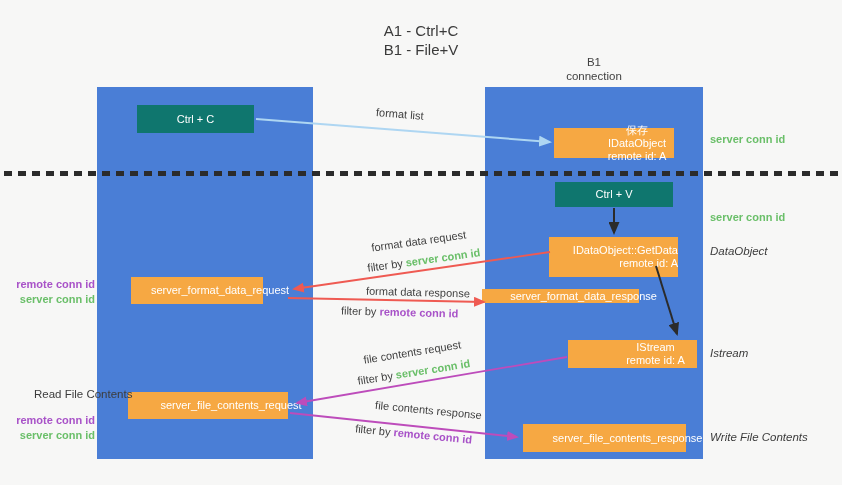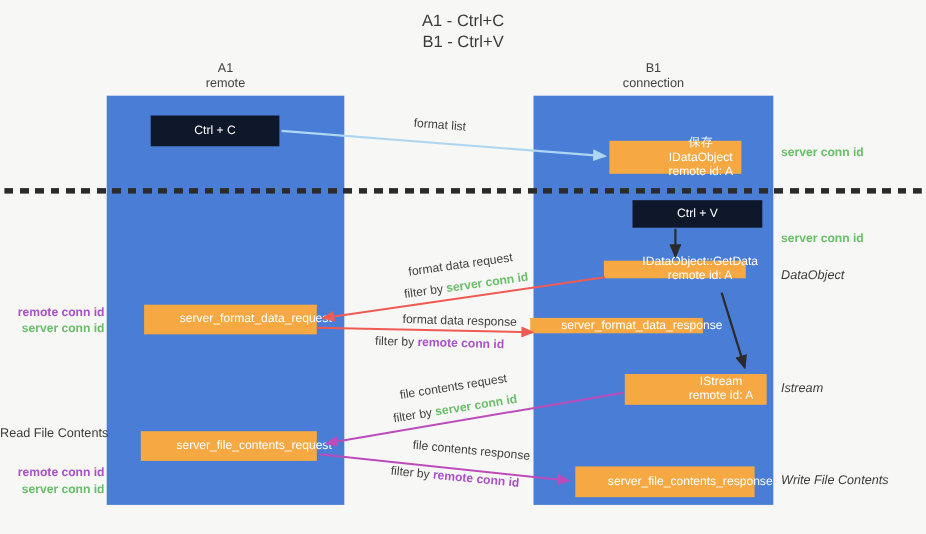--- a/index.html
+++ b/index.html
@@ -2,21 +2,21 @@
 <html><head>
 <meta charset="utf-8">
 <style>
   * { margin:0; padding:0; box-sizing:border-box; }
   body { background:#e8e8e8; font-family:"Liberation Sans", sans-serif; }
   .stage {
     position:relative; width:842px; height:485px; background:#f7f7f6;
     overflow:hidden; font-family:"Liberation Sans", sans-serif;
   }
   .title {
-    position:absolute; left:0; right:0; top:10px; text-align:center;
+    position:absolute; left:0; right:0; top:21px; text-align:center;
     font-size:15px; line-height:19px; color:#3a3a3a;
   }
   .lane-header {
     position:absolute; text-align:center; font-size:11.5px; line-height:14px; color:#424242;
   }
   .lane-header.left { left:97px; width:216px; top:55px; }
   .lane-header.right { left:485px; width:218px; top:55px; }
   .lane {
     position:absolute; top:87px; height:372px; background:#4a7ed6;
   }
@@ -24,62 +24,58 @@
   .lane.right { left:485px; width:218px; }
   .divider {
     position:absolute; left:4px; top:171px; width:834px; height:5px; z-index:4;
     background:repeating-linear-gradient(90deg,#2b2b2b 0 8px,transparent 8px 14px);
   }
   .node {
     position:absolute; z-index:3; display:flex; flex-direction:column;
     align-items:center; justify-content:center; text-align:center;
     color:#ffffff; font-size:11px; line-height:13px;
   }
-  .node.green { background:#0f172a; }
+  .node.green { background:#0f766e; }
   .node.orange { background:#f6a843;padding-left:46px; }
   .n-ctrl-c   { left:137px; top:105px; width:117px; height:28px; }
   .n-save     { left:554px; top:128px; width:120px; height:30px; }
-  .n-ctrl-v   { left:555px; top:182px; width:118px; height:25px;margin-left:20px; }
-  .n-getdata  { left:549px; top:237px; width:129px; height:16px; }
-  .n-fmt-req  { left:131px; top:277px; width:157px; height:27px; }
+  .n-ctrl-v   { left:555px; top:182px; width:118px; height:25px; }
+  .n-getdata  { left:549px; top:237px; width:129px; height:40px;align-items:flex-end; }
+  .n-fmt-req  { left:131px; top:277px; width:132px; height:27px; }
   .n-fmt-resp { left:482px; top:289px; width:157px; height:14px; }
   .n-istream  { left:568px; top:340px; width:129px; height:28px; }
   .n-file-req { left:128px; top:392px; width:160px; height:27px; }
   .n-file-resp{ left:523px; top:424px; width:163px; height:28px; }
   svg.wires { position:absolute; left:0; top:0; z-index:5; pointer-events:none; }
   .mid-label {
     position:absolute; z-index:6; font-size:11px; color:#3f3f3f; white-space:nowrap;
     transform-origin:center center;
   }
   .accent-green { color:#6abf69; font-weight:bold; }
   .accent-purple { color:#a852c8; font-weight:bold; }
   .side-left {
     position:absolute; left:0; width:95px; text-align:right; z-index:6;
     font-size:11px; line-height:15px; white-space:nowrap;
   }
-  .side-left .plain { color:#3c3c3c; font-size:11.5px; margin-bottom:21px; }
+  .side-left .plain { color:#3c3c3c; font-size:11.5px; margin-bottom:11px;padding-left:34px; }
   .side-right {
     position:absolute; left:710px; z-index:6; font-size:11px; white-space:nowrap;
   }
   .side-right.plain { color:#3c3c3c; font-size:11.5px;font-style:italic; }
 </style>
 </head>
 <body>
 
 <div class="stage">
 
   <div class="title">
     <div>A1 - Ctrl+C</div>
-    <div>B1 - Ctrl+V</div>
+    <div>B1 - File+V</div>
   </div>
 
-  <div class="lane-header left">
-    <div>A1</div>
-    <div>remote</div>
-  </div>
   <div class="lane-header right">
     <div>B1</div>
     <div>connection</div>
   </div>
 
   <div class="lane left"></div>
   <div class="lane right"></div>
 
   <div class="divider"></div>
 

